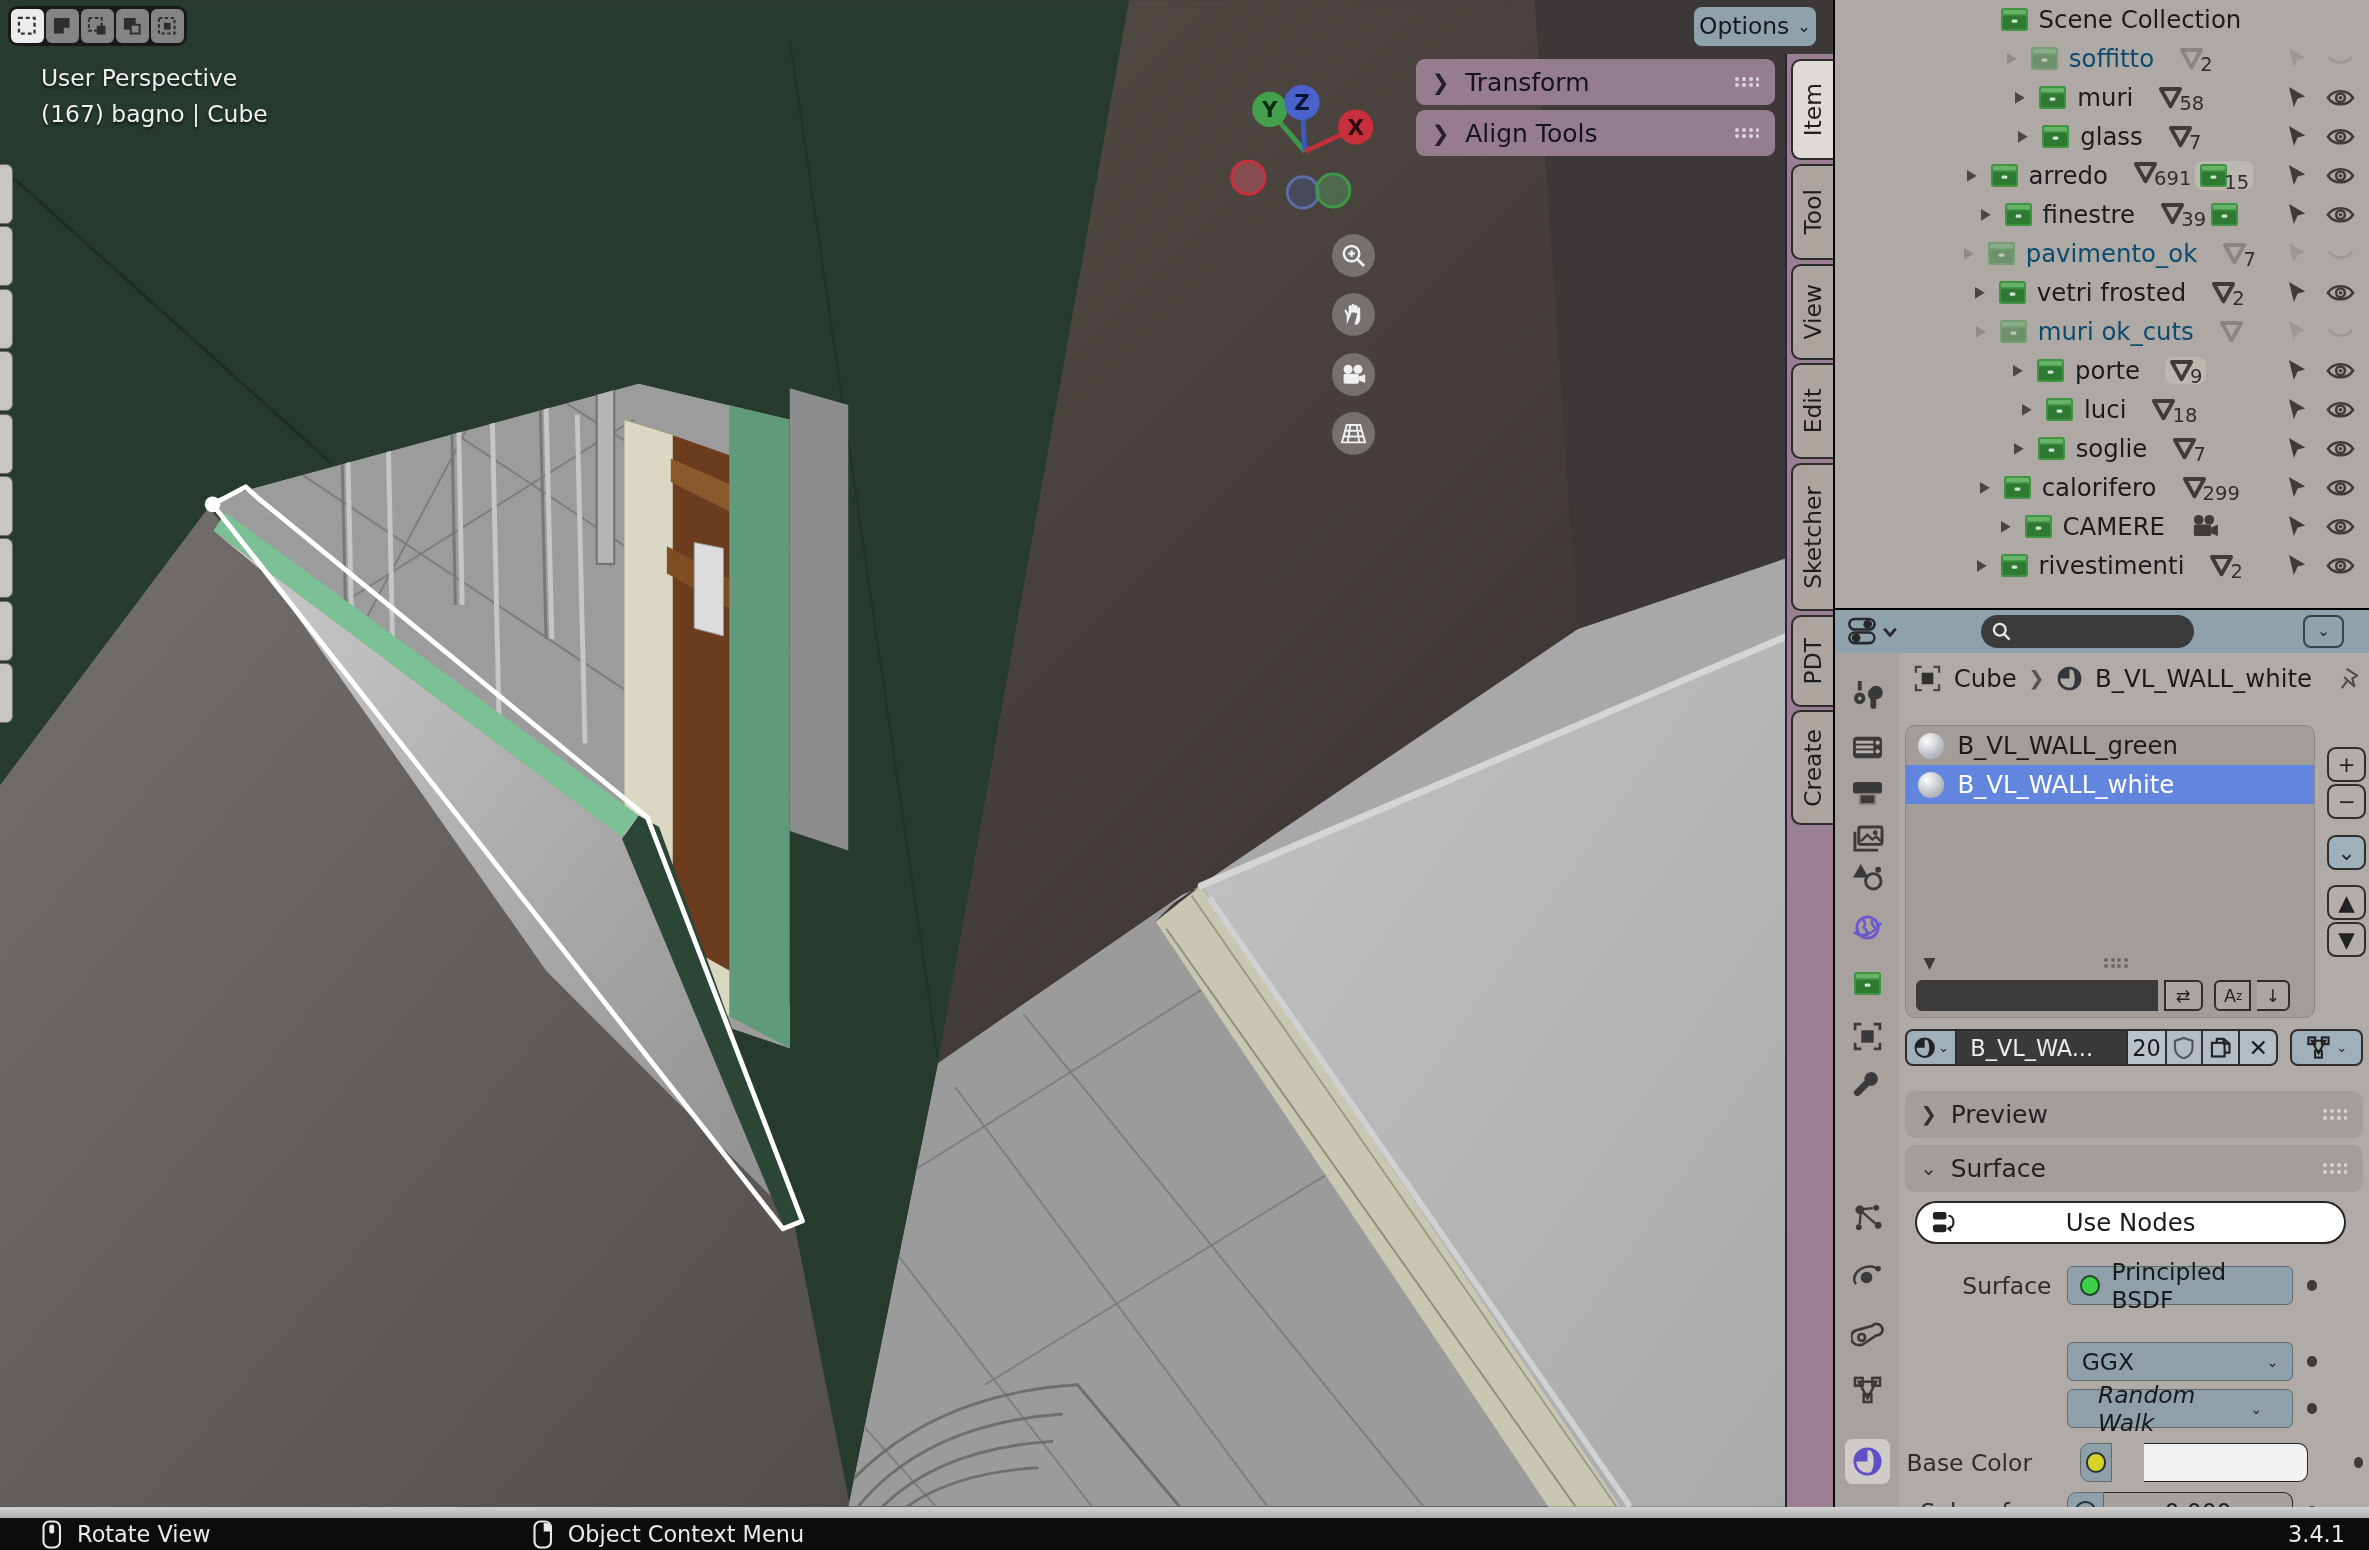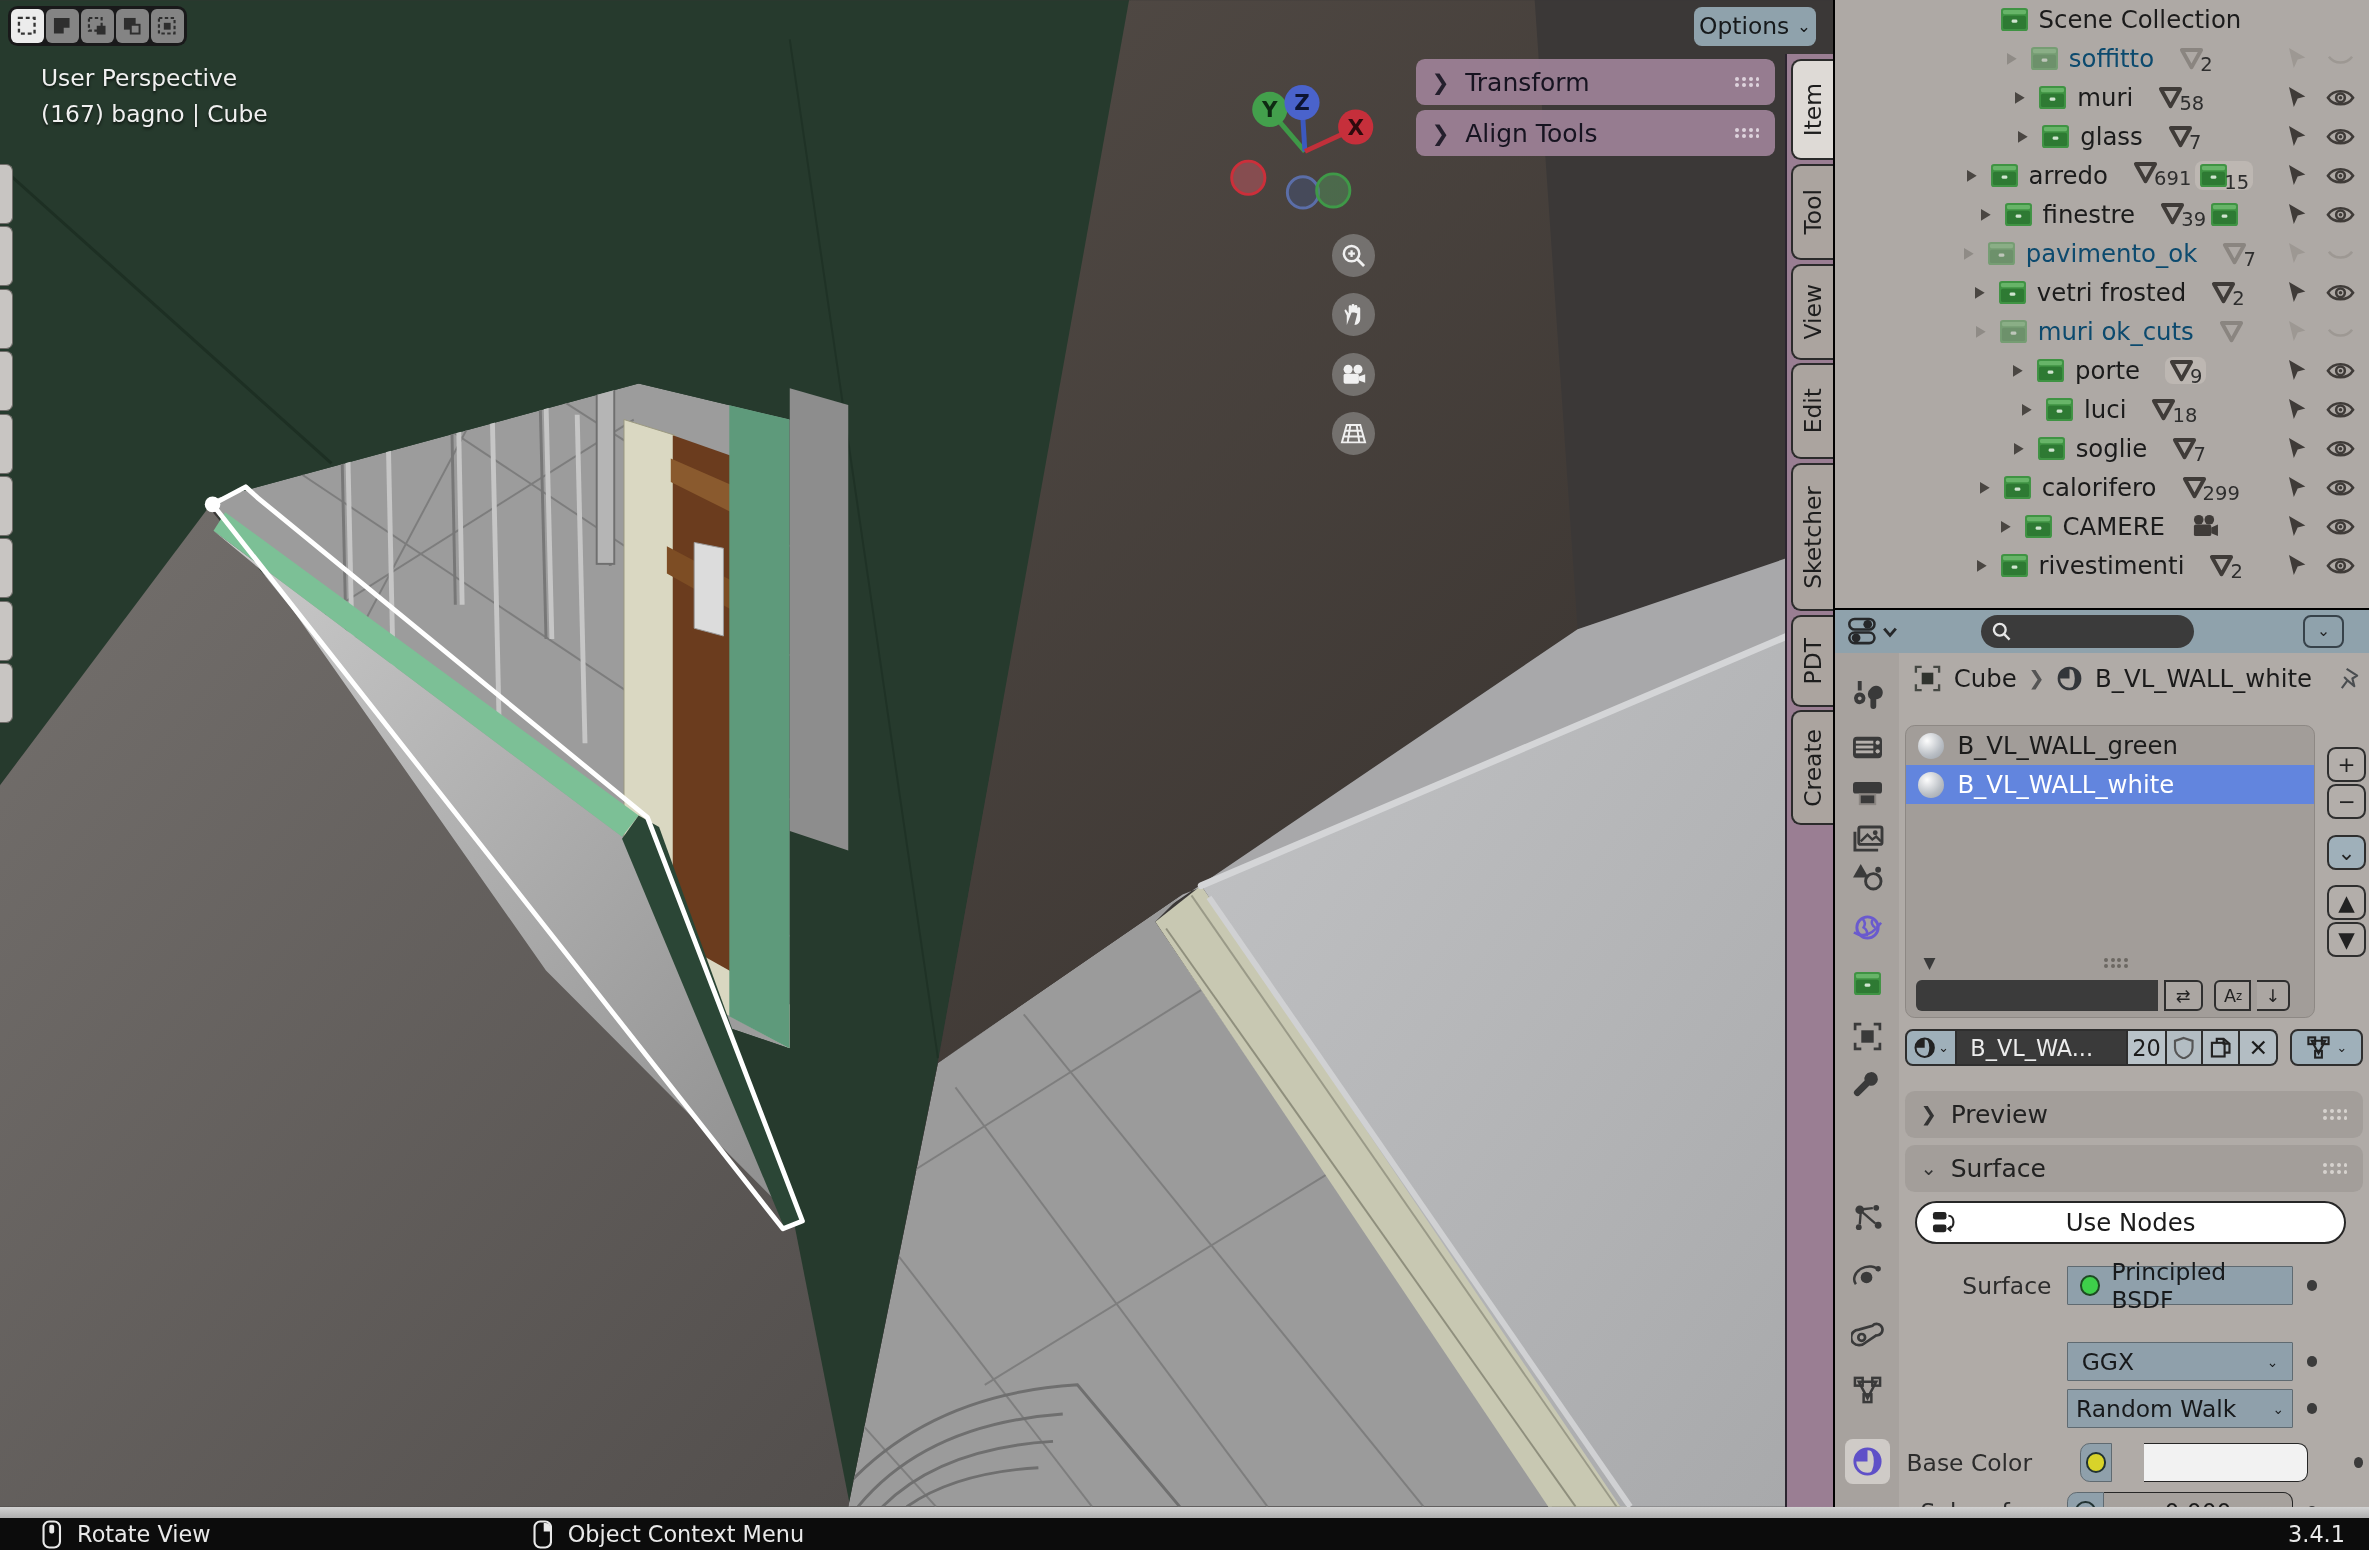--- a/index.html
+++ b/index.html
@@ -78,21 +78,21 @@
   #datablock{left:70px;top:419px;width:458px;height:37px;display:flex;align-items:center;}
   .db-seg{height:37px;border:2px solid #2e2e2e;display:flex;align-items:center;justify-content:center;}
   
   .ppanel{left:70px;width:458px;height:47px;background:#a39e9a;border-radius:9.8px;
     display:flex;align-items:center;padding:0 15.6px;font-size:25px;color:#222;}
   .ppanel .chev{margin-right:13.7px;font-size:19.5px;color:#333;}
   #use-nodes{left:80px;top:591px;width:431px;height:43px;background:#fff;border:2px solid #262626;border-radius:21.5px;
     display:flex;align-items:center;justify-content:center;font-size:24.4px;}
   .prow{left:70px;width:458px;height:41px;display:flex;align-items:center;}
   .prow .lbl{width:162px;text-align:right;padding-right:15.6px;font-size:23.4px;color:#2c2c2c;}
-  .wbtn{height:39px;background:var(--widget);border:1.5px solid #5f6a71;border-radius:1px;
+  .wbtn{height:39px;background:var(--widget);border:1.5px solid #5f6a71;border-radius:6px;
     display:flex;align-items:center;font-size:23.4px;color:#17191b;}
   .decor{width:10.7px;height:10.7px;border-radius:50%;background:#3b3b3b;margin-left:13.7px;}
   .dot-socket{width:20.5px;height:20.5px;border-radius:50%;border:2px solid #233;}
   
   #status-strip{left:0;top:1507px;width:2370px;height:11.7px;background:linear-gradient(#d2d2d2,#ababab);}
   #statusbar{left:0;top:1518px;width:2370px;height:32px;background:var(--status);color:#e9e9e9;
     display:flex;align-items:center;font-size:22.4px;}
   .hint{display:flex;align-items:center;gap:15.6px;}
   svg{display:block;}
 </style>
@@ -1197,21 +1197,21 @@
     <span class="lbl"></span>
     <div class="wbtn" style="width:226px;padding:0 13.7px;">
       <span>GGX</span>
       <span style="margin-left:auto;font-size:13.7px;">⌄</span>
     </div>
     <span class="decor"></span>
   </div>
 
   <div class="prow abs" style="top:778px;">
     <span class="lbl"></span>
-    <div class="wbtn" style="width:226px;padding:0 8px;">
+    <div class="wbtn" style="width:226px;padding:0 30px;font-style:italic;">
       <span>Random Walk</span>
       <span style="margin-left:auto;font-size:13.7px;">⌄</span>
     </div>
     <span class="decor"></span>
   </div>
 
   <div class="prow abs" style="top:832px;gap:32px;">
     <span class="lbl">Base Color</span>
     <div class="wbtn" style="width:37px;border-radius:9.8px 0 0 9.8px;justify-content:center;">
       <span class="dot-socket" style="background:#d8d32a;"></span>

